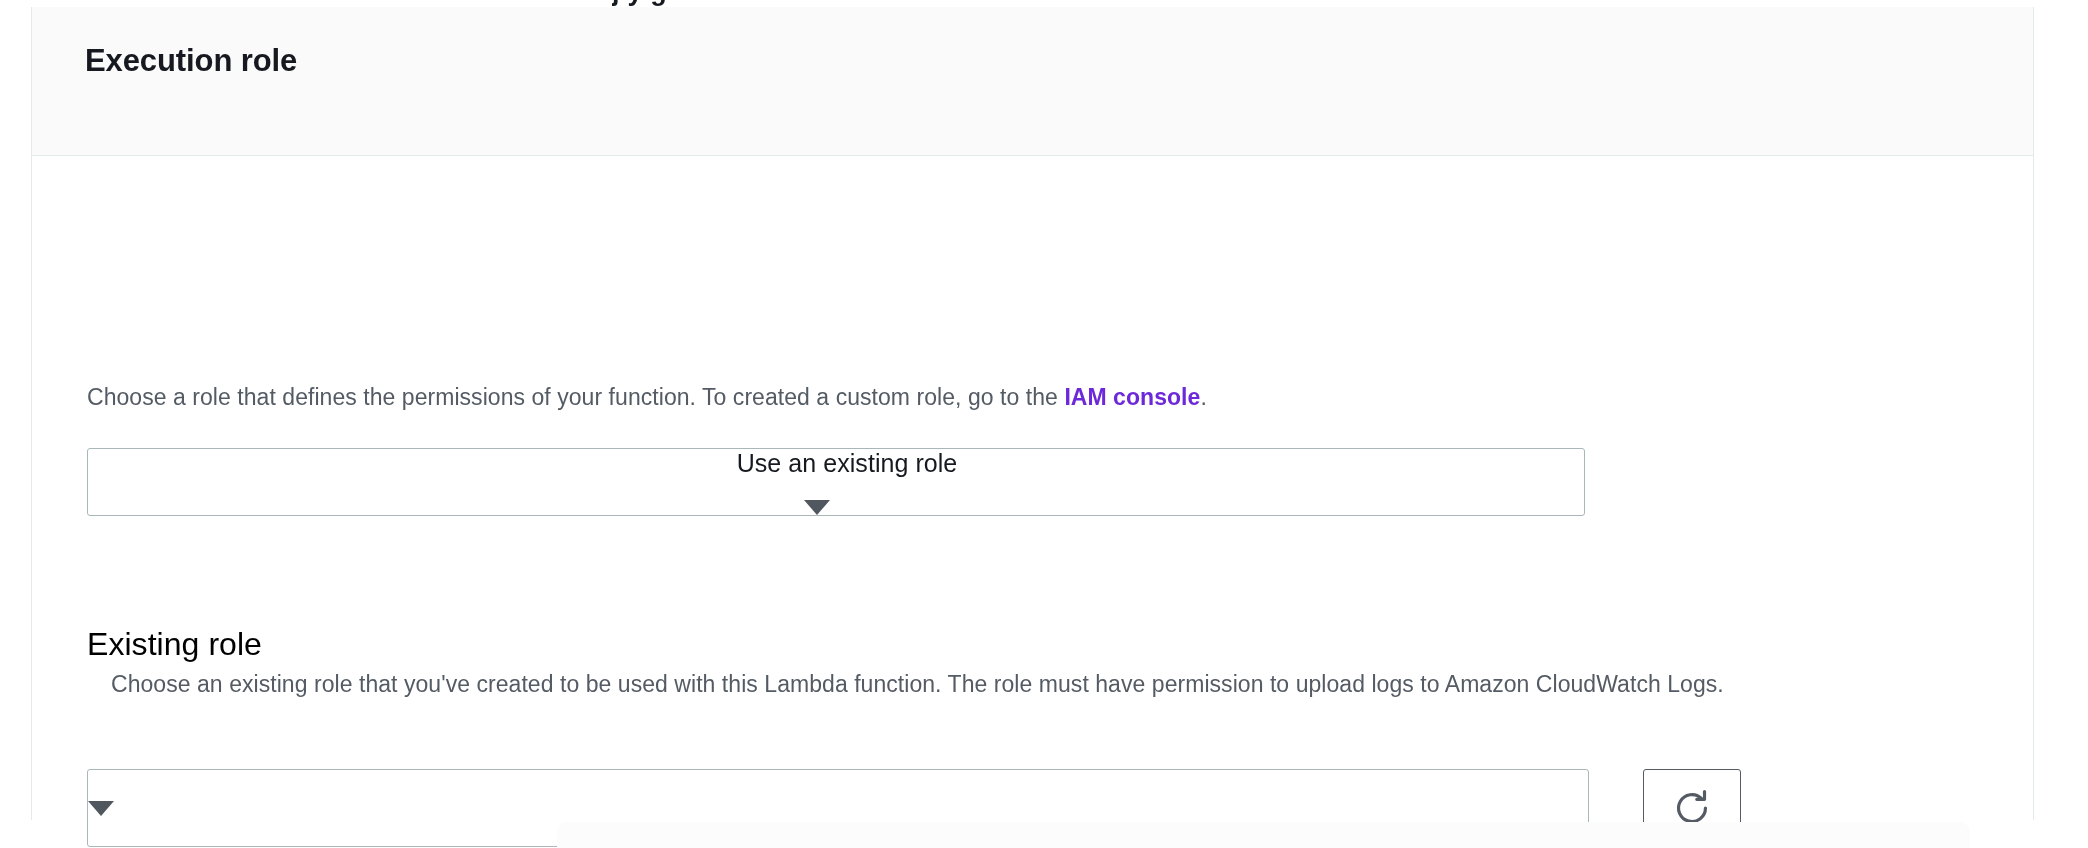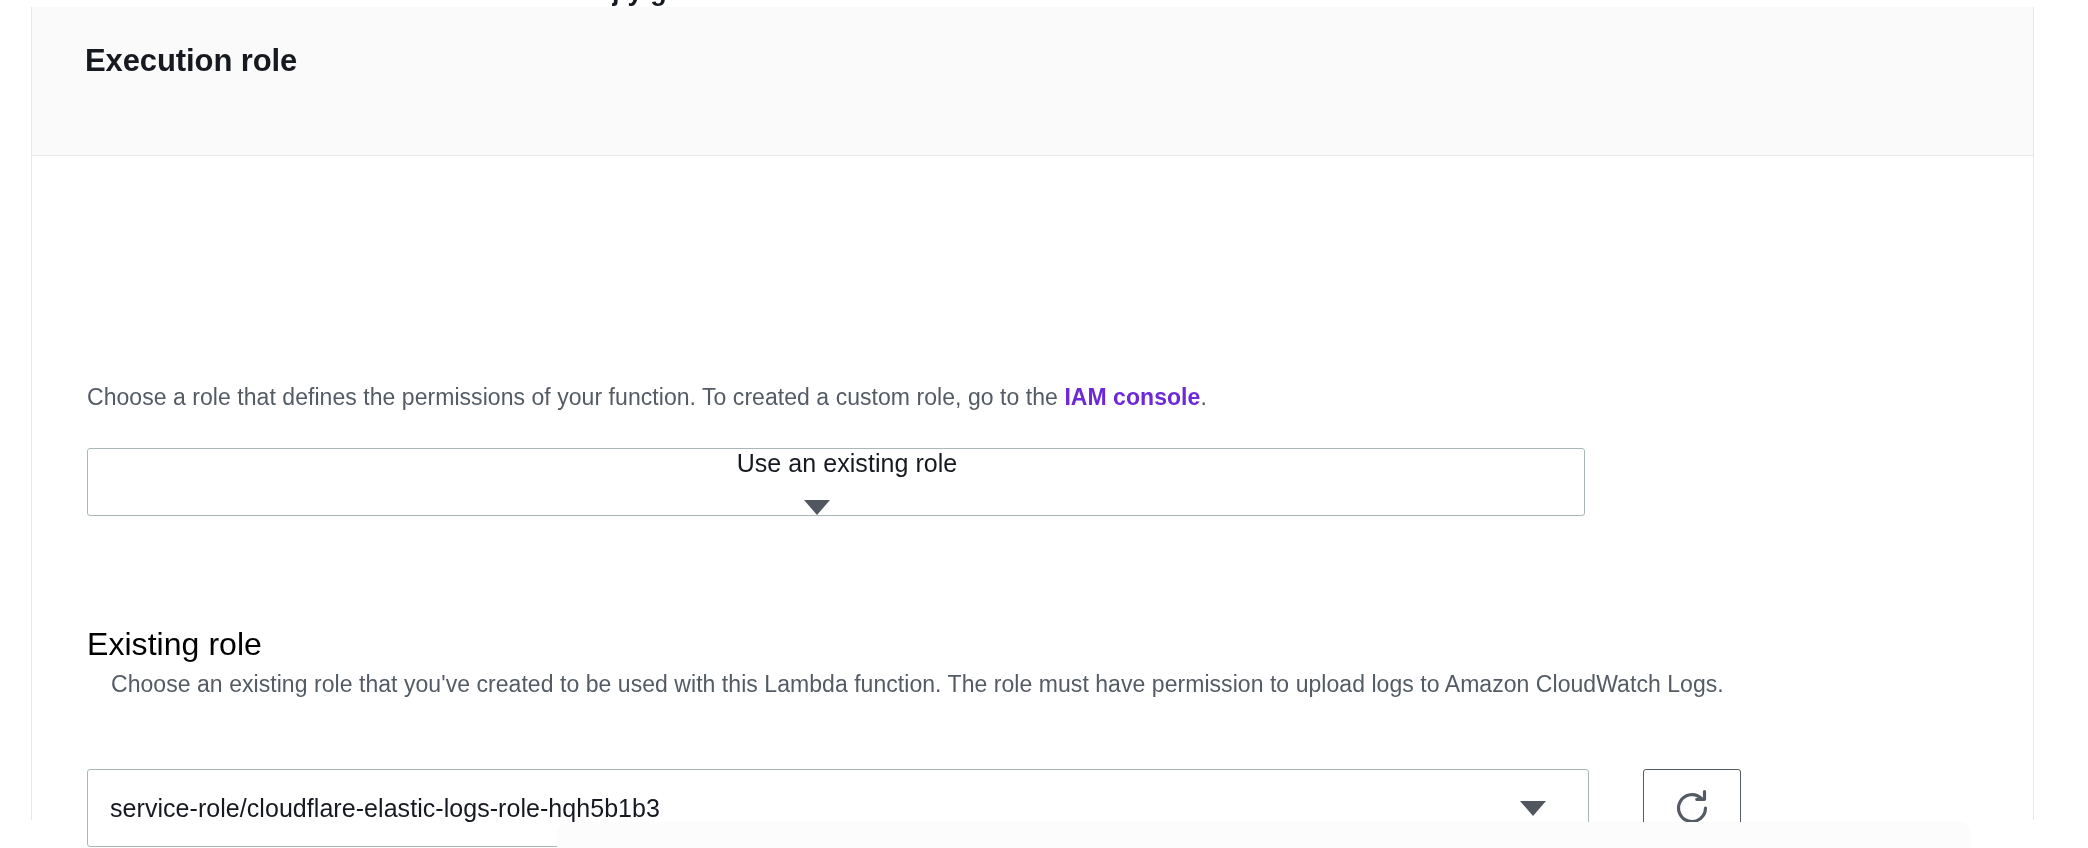--- a/index.html
+++ b/index.html
@@ -176,21 +176,20 @@
     <div class="select" id="select-role-type">
       <span class="value">Use an existing role</span>
       <span class="caret"></span>
     </div>
 
     <div class="label-strong" id="label-existing-role">Existing role</div>
 
     <div class="desc" id="desc-existing-role">Choose an existing role that you've created to be used with this Lambda function. The role must have permission to upload logs to Amazon CloudWatch Logs.</div>
 
     <div class="select" id="select-existing-role">
-      <span class="value">service-role/cloudflare-elastic-logs-role-hqh5b1b3</span>
       <span class="caret"></span>
     </div>
 
     <div class="icon-button" title="Refresh">
       <svg width="38" height="38" viewBox="0 0 24 24" fill="none">
         <path d="M20.5 12a8.5 8.5 0 1 1-2.6-6.1" stroke="#545b64" stroke-width="2" stroke-linecap="round" fill="none"></path>
         <path d="M19.9 1.6v4.9h-4.9" stroke="#545b64" stroke-width="2" stroke-linecap="round" stroke-linejoin="round" fill="none"></path>
       </svg>
     </div>
 

